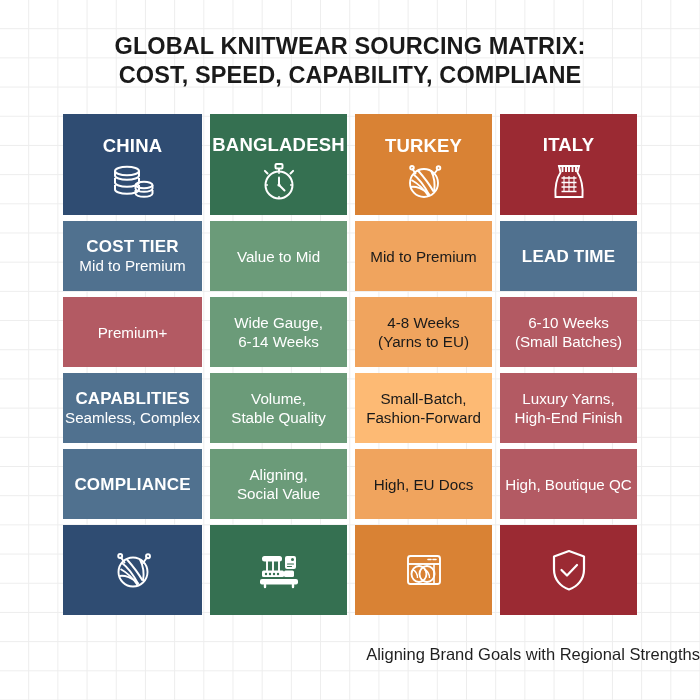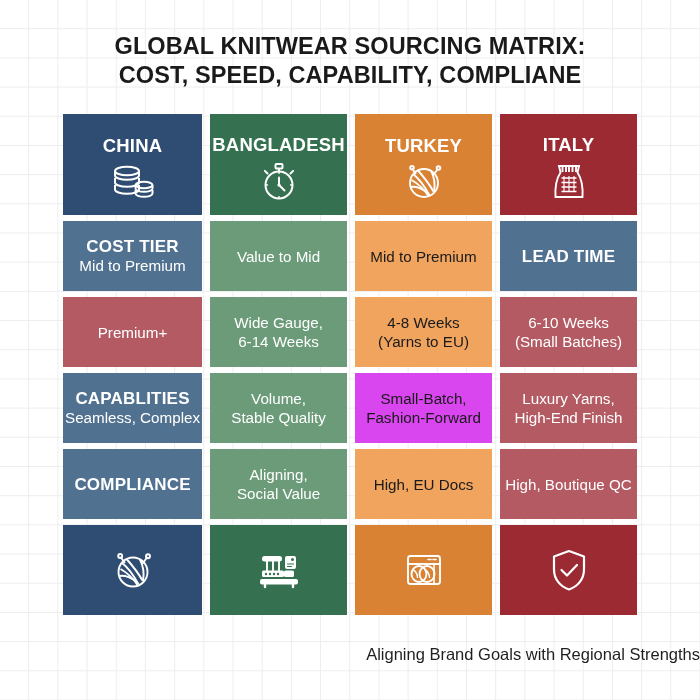--- a/index.html
+++ b/index.html
@@ -259,21 +259,21 @@
         <span class="cell-label t-white">CAPABLITIES</span>
         <span class="cell-value t-white">Seamless, Complex</span>
       </div>
     </div>
     <div class="cell data" style="background:#6b9b79">
       <div class="cell-text">
         <span class="cell-value t-white">Volume,</span>
         <span class="cell-value t-white">Stable Quality</span>
       </div>
     </div>
-    <div class="cell data" style="background:#d946ef">
+    <div class="cell data" style="background:#fdba74">
       <div class="cell-text">
         <span class="cell-value t-dark">Small-Batch,</span>
         <span class="cell-value t-dark">Fashion-Forward</span>
       </div>
     </div>
     <div class="cell data" style="background:#b35a63">
       <div class="cell-text">
         <span class="cell-value t-white">Luxury Yarns,</span>
         <span class="cell-value t-white">High-End Finish</span>
       </div>

